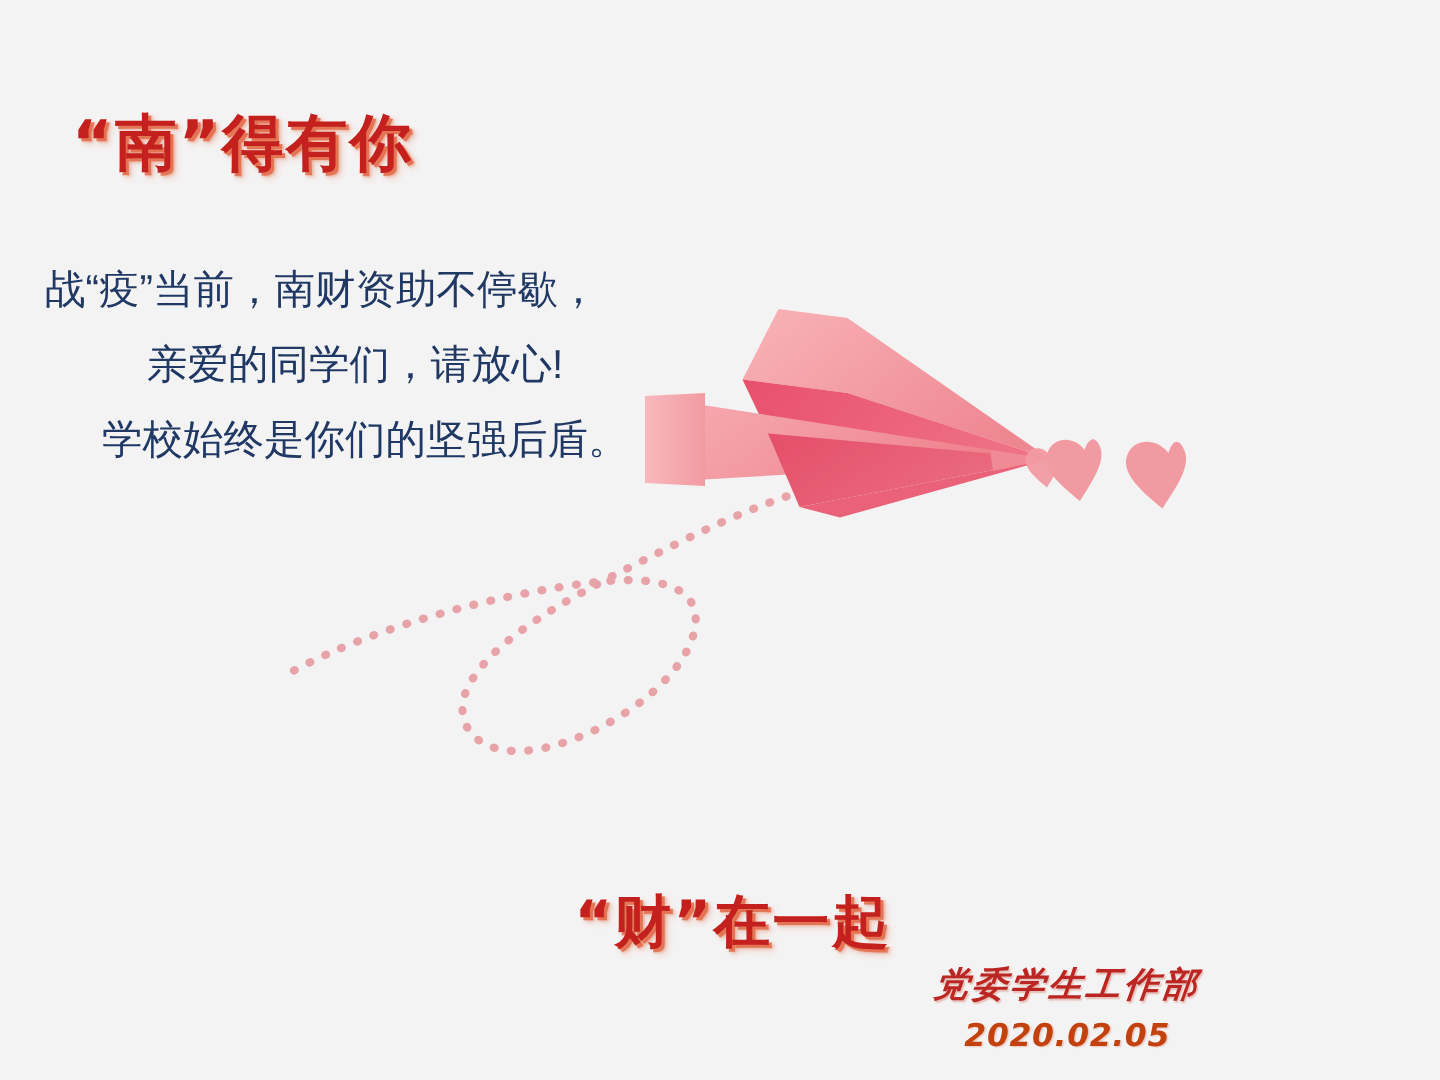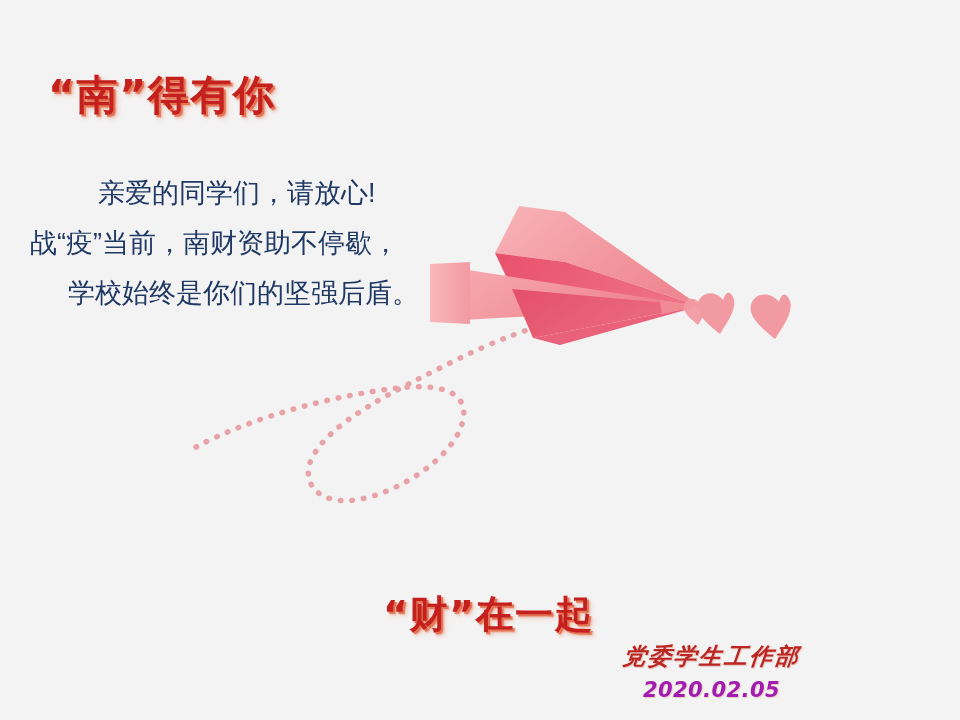--- a/index.html
+++ b/index.html
@@ -108,21 +108,21 @@
     text-shadow: 1px 1px 1px rgba(200, 90, 70, 0.35);
   }
   #footer-date {
     display: block;
     margin-top: 6px;
     font-family: "DejaVu Sans", "Liberation Sans", sans-serif;
     font-style: italic;
     font-weight: bold;
     font-size: 21px;
     letter-spacing: 0.02em;
-    color: #a21caf;
+    color: #c2410c;
     white-space: nowrap;
     text-shadow: 1px 1px 1px rgba(200, 100, 80, 0.30);
   }
 </style>
 </head>
 <body>
 
 <div id="poster">
 
   <svg id="art" viewBox="0 0 960 720" width="960" height="720" xmlns="http://www.w3.org/2000/svg">
@@ -194,22 +194,22 @@
                c -8,-11 -25,-10 -28,3
                c -3,12 12,24 24,34
                c 9,-14 20,-29 14,-40
                c -4,-8 -8,-4 -10,3 z"></path>
     </g>
   </svg>
 
   <div class="headline" id="headline-top">“南”得有你</div>
 
   <div class="body-block" id="block-top">
+    <span class="line line-2">战“疫”当前，南财资助不停歇，</span>
     <span class="line line-1">亲爱的同学们，请放心!</span>
-    <span class="line line-2">战“疫”当前，南财资助不停歇，</span>
     <span class="line line-3">学校始终是你们的坚强后盾。</span>
   </div>
 
 
   <div class="headline" id="headline-bottom">“财”在一起</div>
 
   <div id="footer">
     <span id="footer-org">党委学生工作部</span>
     <span id="footer-date">2020.02.05</span>
   </div>

